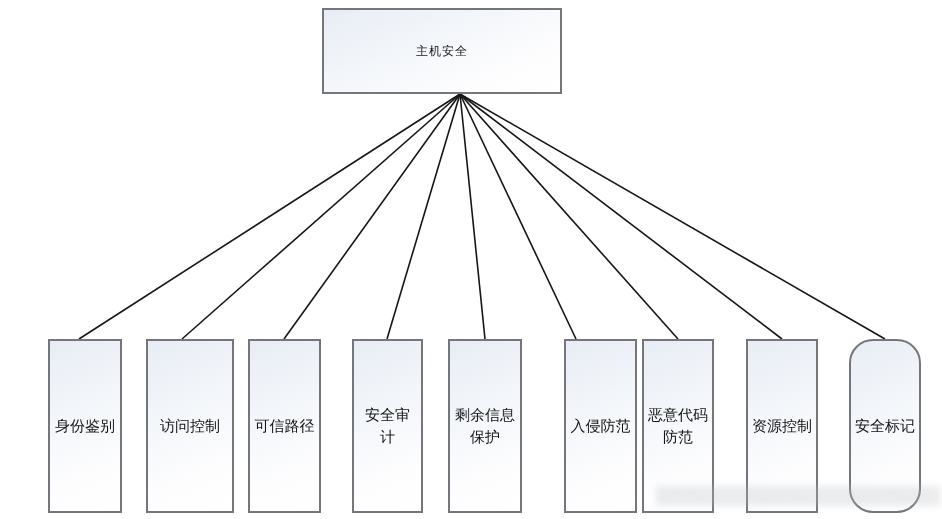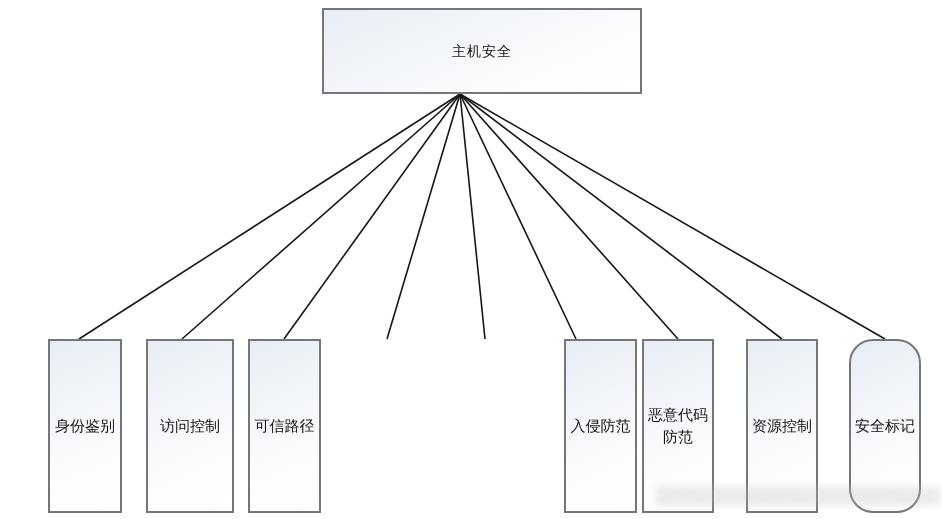--- a/index.html
+++ b/index.html
@@ -32,22 +32,22 @@
     justify-content: center;
     text-align: center;
     border: 2px solid #75767b;
     background: linear-gradient(155deg, #e8edf5 0%, #f3f6fa 40%, #fdfdfe 75%, #ffffff 100%);
     color: #141414;
     line-height: 1.5;
   }
 
   .node-root {
     left: 322px; top: 8px;
-    width: 320px; height: 86px;
-    font-size: 14px;
+    width: 240px; height: 86px;
+    font-size: 12px;
     letter-spacing: 1px;
   }
 
   .node-child {
     top: 339px;
     height: 174px;
     font-size: 15px;
     padding: 2px 4px;
   }
   .c1 { left: 48px;  width: 74px; }
@@ -93,20 +93,26 @@
 
   <div class="node node-child c1">
     <span>身份鉴别</span>
   </div>
   <div class="node node-child c2">
     <span>访问控制</span>
   </div>
   <div class="node node-child c3">
     <span>可信路径</span>
   </div>
+  <div class="node node-child c4">
+    <span>安全审计</span>
+  </div>
+  <div class="node node-child c5">
+    <span>剩余信息保护</span>
+  </div>
   <div class="node node-child c6">
     <span>入侵防范</span>
   </div>
   <div class="node node-child c7">
     <span>恶意代码防范</span>
   </div>
   <div class="node node-child c8">
     <span>资源控制</span>
   </div>
   <div class="node node-child c9">

